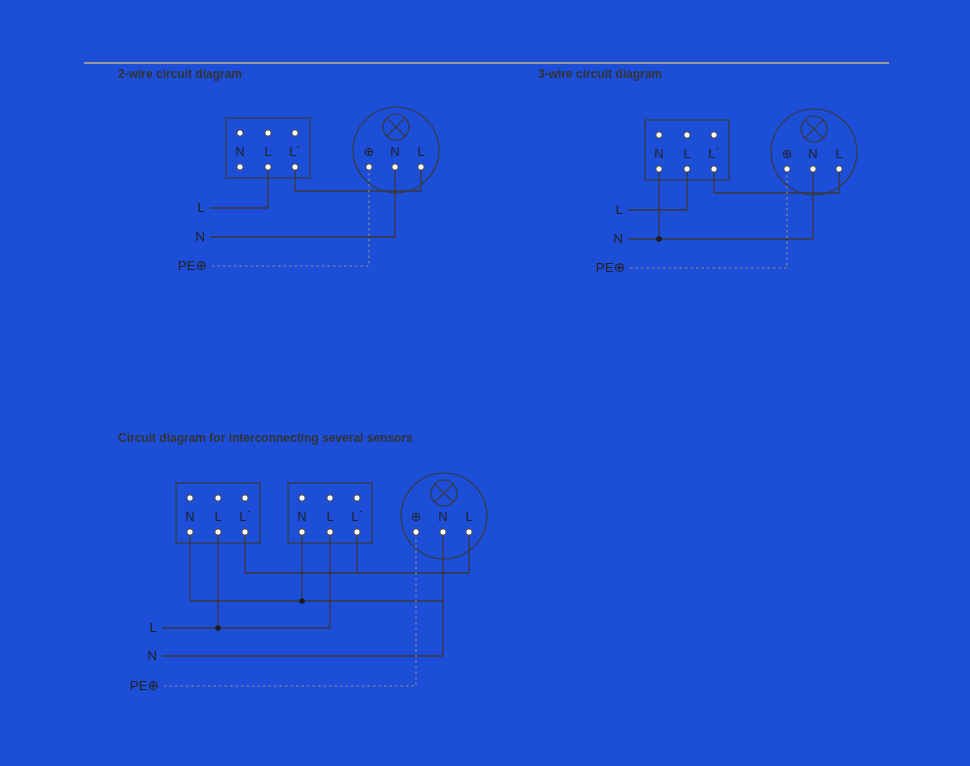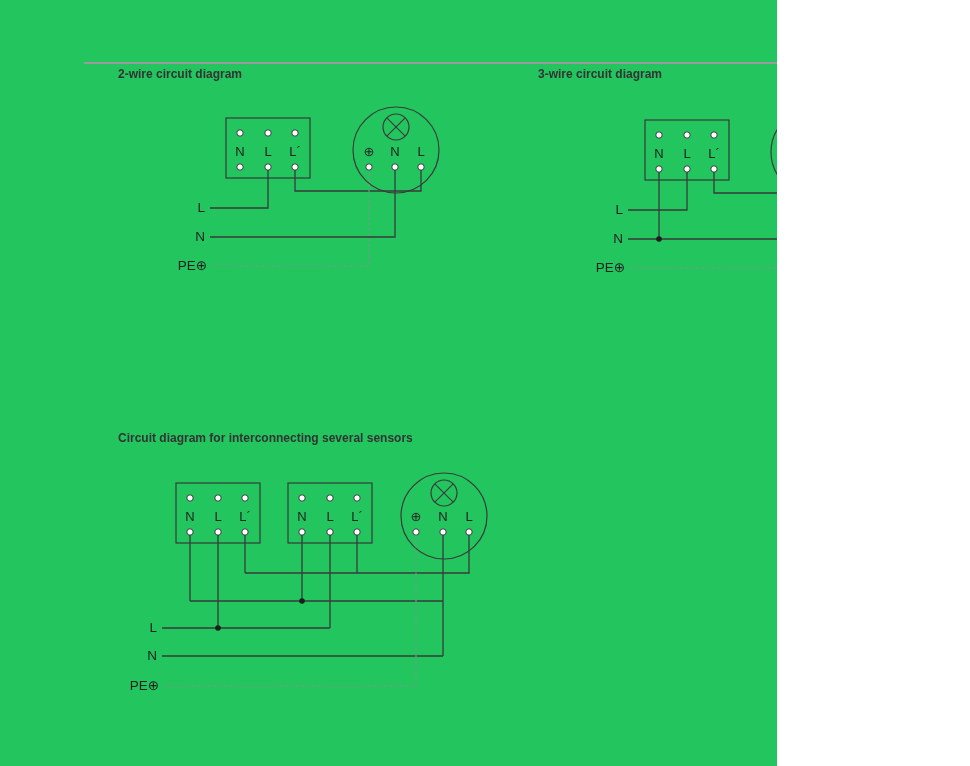--- a/index.html
+++ b/index.html
@@ -1,16 +1,16 @@
 <!DOCTYPE html>
 <html><head>
 <meta charset="utf-8">
 <style>
   html,body{margin:0;padding:0;background:#ffffff;}
-  .stage{position:relative;width:777px;height:766px;background:#22c55e;overflow:hidden;
+  .stage{position:relative;width:970px;height:766px;background:#1d4ed8;overflow:hidden;
          font-family:"Liberation Sans","DejaVu Sans",sans-serif;}
   svg{display:block;}
   .outline{fill:none;stroke:#3a3a3a;stroke-width:1.2;}
   .term{fill:#ffffff;stroke:#3a3a3a;stroke-width:1;}
   .wire{fill:none;stroke:#3a3a3a;stroke-width:1.3;}
   .dashed{fill:none;stroke:#8d8d8d;stroke-width:1.1;stroke-dasharray:2.5 3;}
   .dot{fill:#1d1d1d;stroke:none;}
   .lampx{fill:none;stroke:#3a3a3a;stroke-width:1.1;}
   text{fill:#222222;font-family:"Liberation Sans","DejaVu Sans",sans-serif;}
   .title{font-size:12px;font-weight:bold;fill:#333333;}

